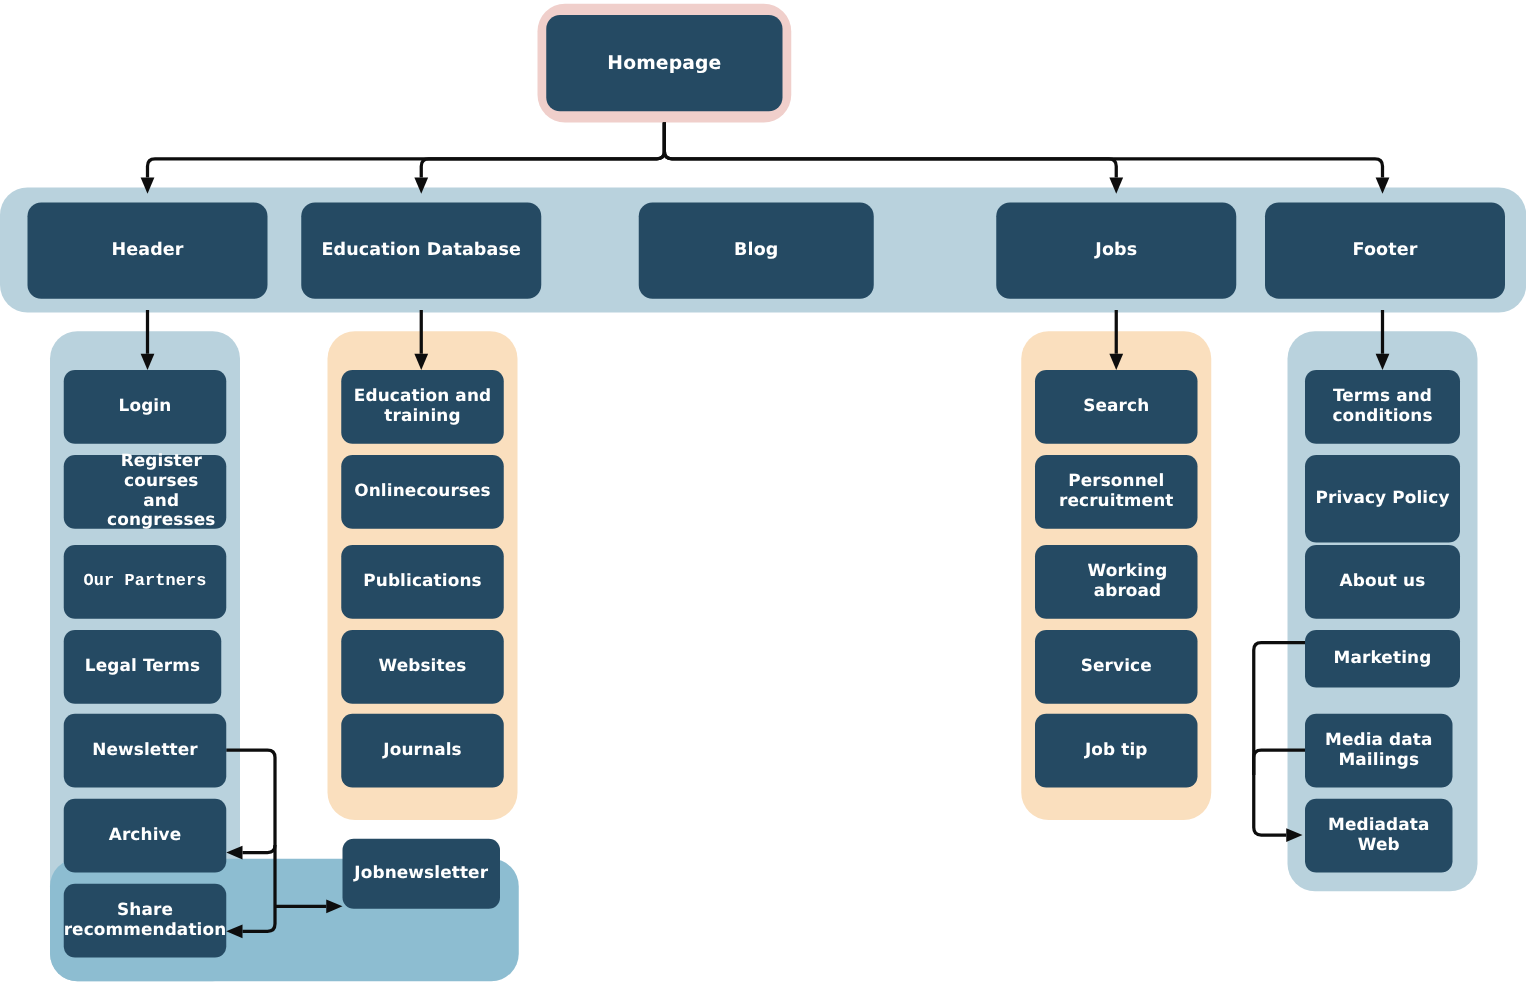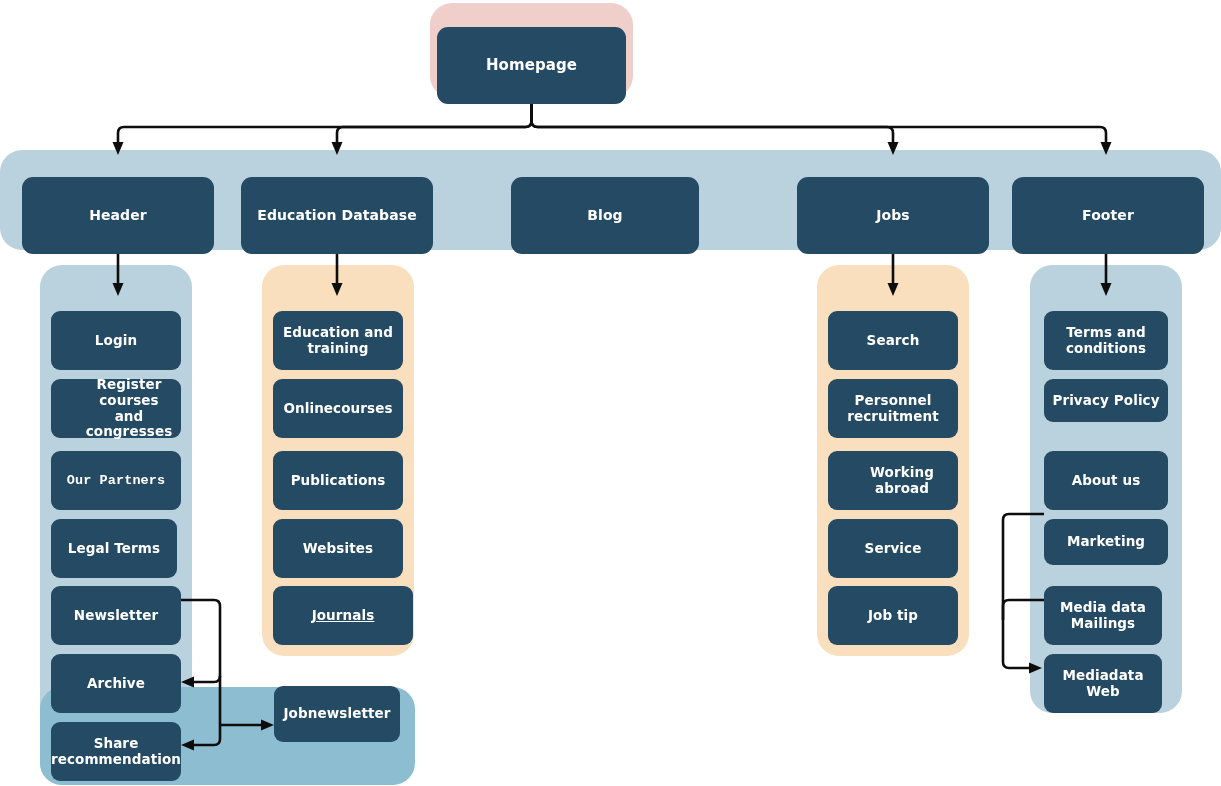--- a/index.html
+++ b/index.html
@@ -21,21 +21,20 @@
     display:flex;
     align-items:center;
     justify-content:center;
     text-align:center;
     font-weight:bold;
     font-size:13.5px;
     line-height:1.15;
     letter-spacing:.1px;
     box-sizing:border-box;
     padding:2px 6px;
-    margin-top:15px;
   }
   .node.root{font-size:15px;border-radius:11px;}
   .node.lvl1{font-size:14px;border-radius:11px;}
 
   svg.wires{position:absolute;left:0;top:0;width:1221px;height:786px;pointer-events:none;}
   svg.wires path{fill:none;stroke:#0d0d0d;stroke-width:2.6;stroke-linecap:butt;stroke-linejoin:round;}
   svg.wires polygon{fill:#0d0d0d;}
 </style>
 </head>
 <body>
@@ -110,30 +109,30 @@
   <div class="node" style="left:51px;top:436px;width:130px;height:59px;font-family:Liberation Mono, monospace;">Our Partners</div>
   <div class="node" style="left:51px;top:504px;width:126px;height:59px;">Legal Terms</div>
   <div class="node" style="left:51px;top:571px;width:130px;height:59px;">Newsletter</div>
   <div class="node" style="left:51px;top:707px;width:130px;height:59px;">Share recommendation</div>
   <div class="node" style="left:51px;top:639px;width:130px;height:59px;">Archive</div>
 
   <div class="node" style="left:273px;top:296px;width:130px;height:59px;">Education and training</div>
   <div class="node" style="left:273px;top:364px;width:130px;height:59px;">Onlinecourses</div>
   <div class="node" style="left:273px;top:436px;width:130px;height:59px;">Publications</div>
   <div class="node" style="left:273px;top:504px;width:130px;height:59px;">Websites</div>
-  <div class="node" style="left:273px;top:571px;width:140px;height:59px;text-decoration:underline;">Journals</div>
+  <div class="node" style="left:273px;top:571px;width:130px;height:59px;">Journals</div>
 
   <div class="node" style="left:828px;top:296px;width:130px;height:59px;">Search</div>
   <div class="node" style="left:828px;top:364px;width:130px;height:59px;">Personnel recruitment</div>
   <div class="node" style="left:828px;top:436px;width:130px;height:59px;padding-left:24px;">Working abroad</div>
   <div class="node" style="left:828px;top:504px;width:130px;height:59px;">Service</div>
   <div class="node" style="left:828px;top:571px;width:130px;height:59px;">Job tip</div>
 
   <div class="node" style="left:1044px;top:296px;width:124px;height:59px;">Terms and conditions</div>
-  <div class="node" style="left:1044px;top:364px;width:124px;height:43px;">Privacy Policy</div>
+  <div class="node" style="left:1044px;top:364px;width:124px;height:70px;">Privacy Policy</div>
   <div class="node" style="left:1044px;top:436px;width:124px;height:59px;">About us</div>
   <div class="node" style="left:1044px;top:504px;width:124px;height:46px;">Marketing</div>
   <div class="node" style="left:1044px;top:571px;width:118px;height:59px;">Media data Mailings</div>
   <div class="node" style="left:1044px;top:639px;width:118px;height:59px;">Mediadata Web</div>
 
   <div class="node" style="left:274px;top:671px;width:126px;height:56px;">Jobnewsletter</div>
 
 </div>
 
 </body></html>

